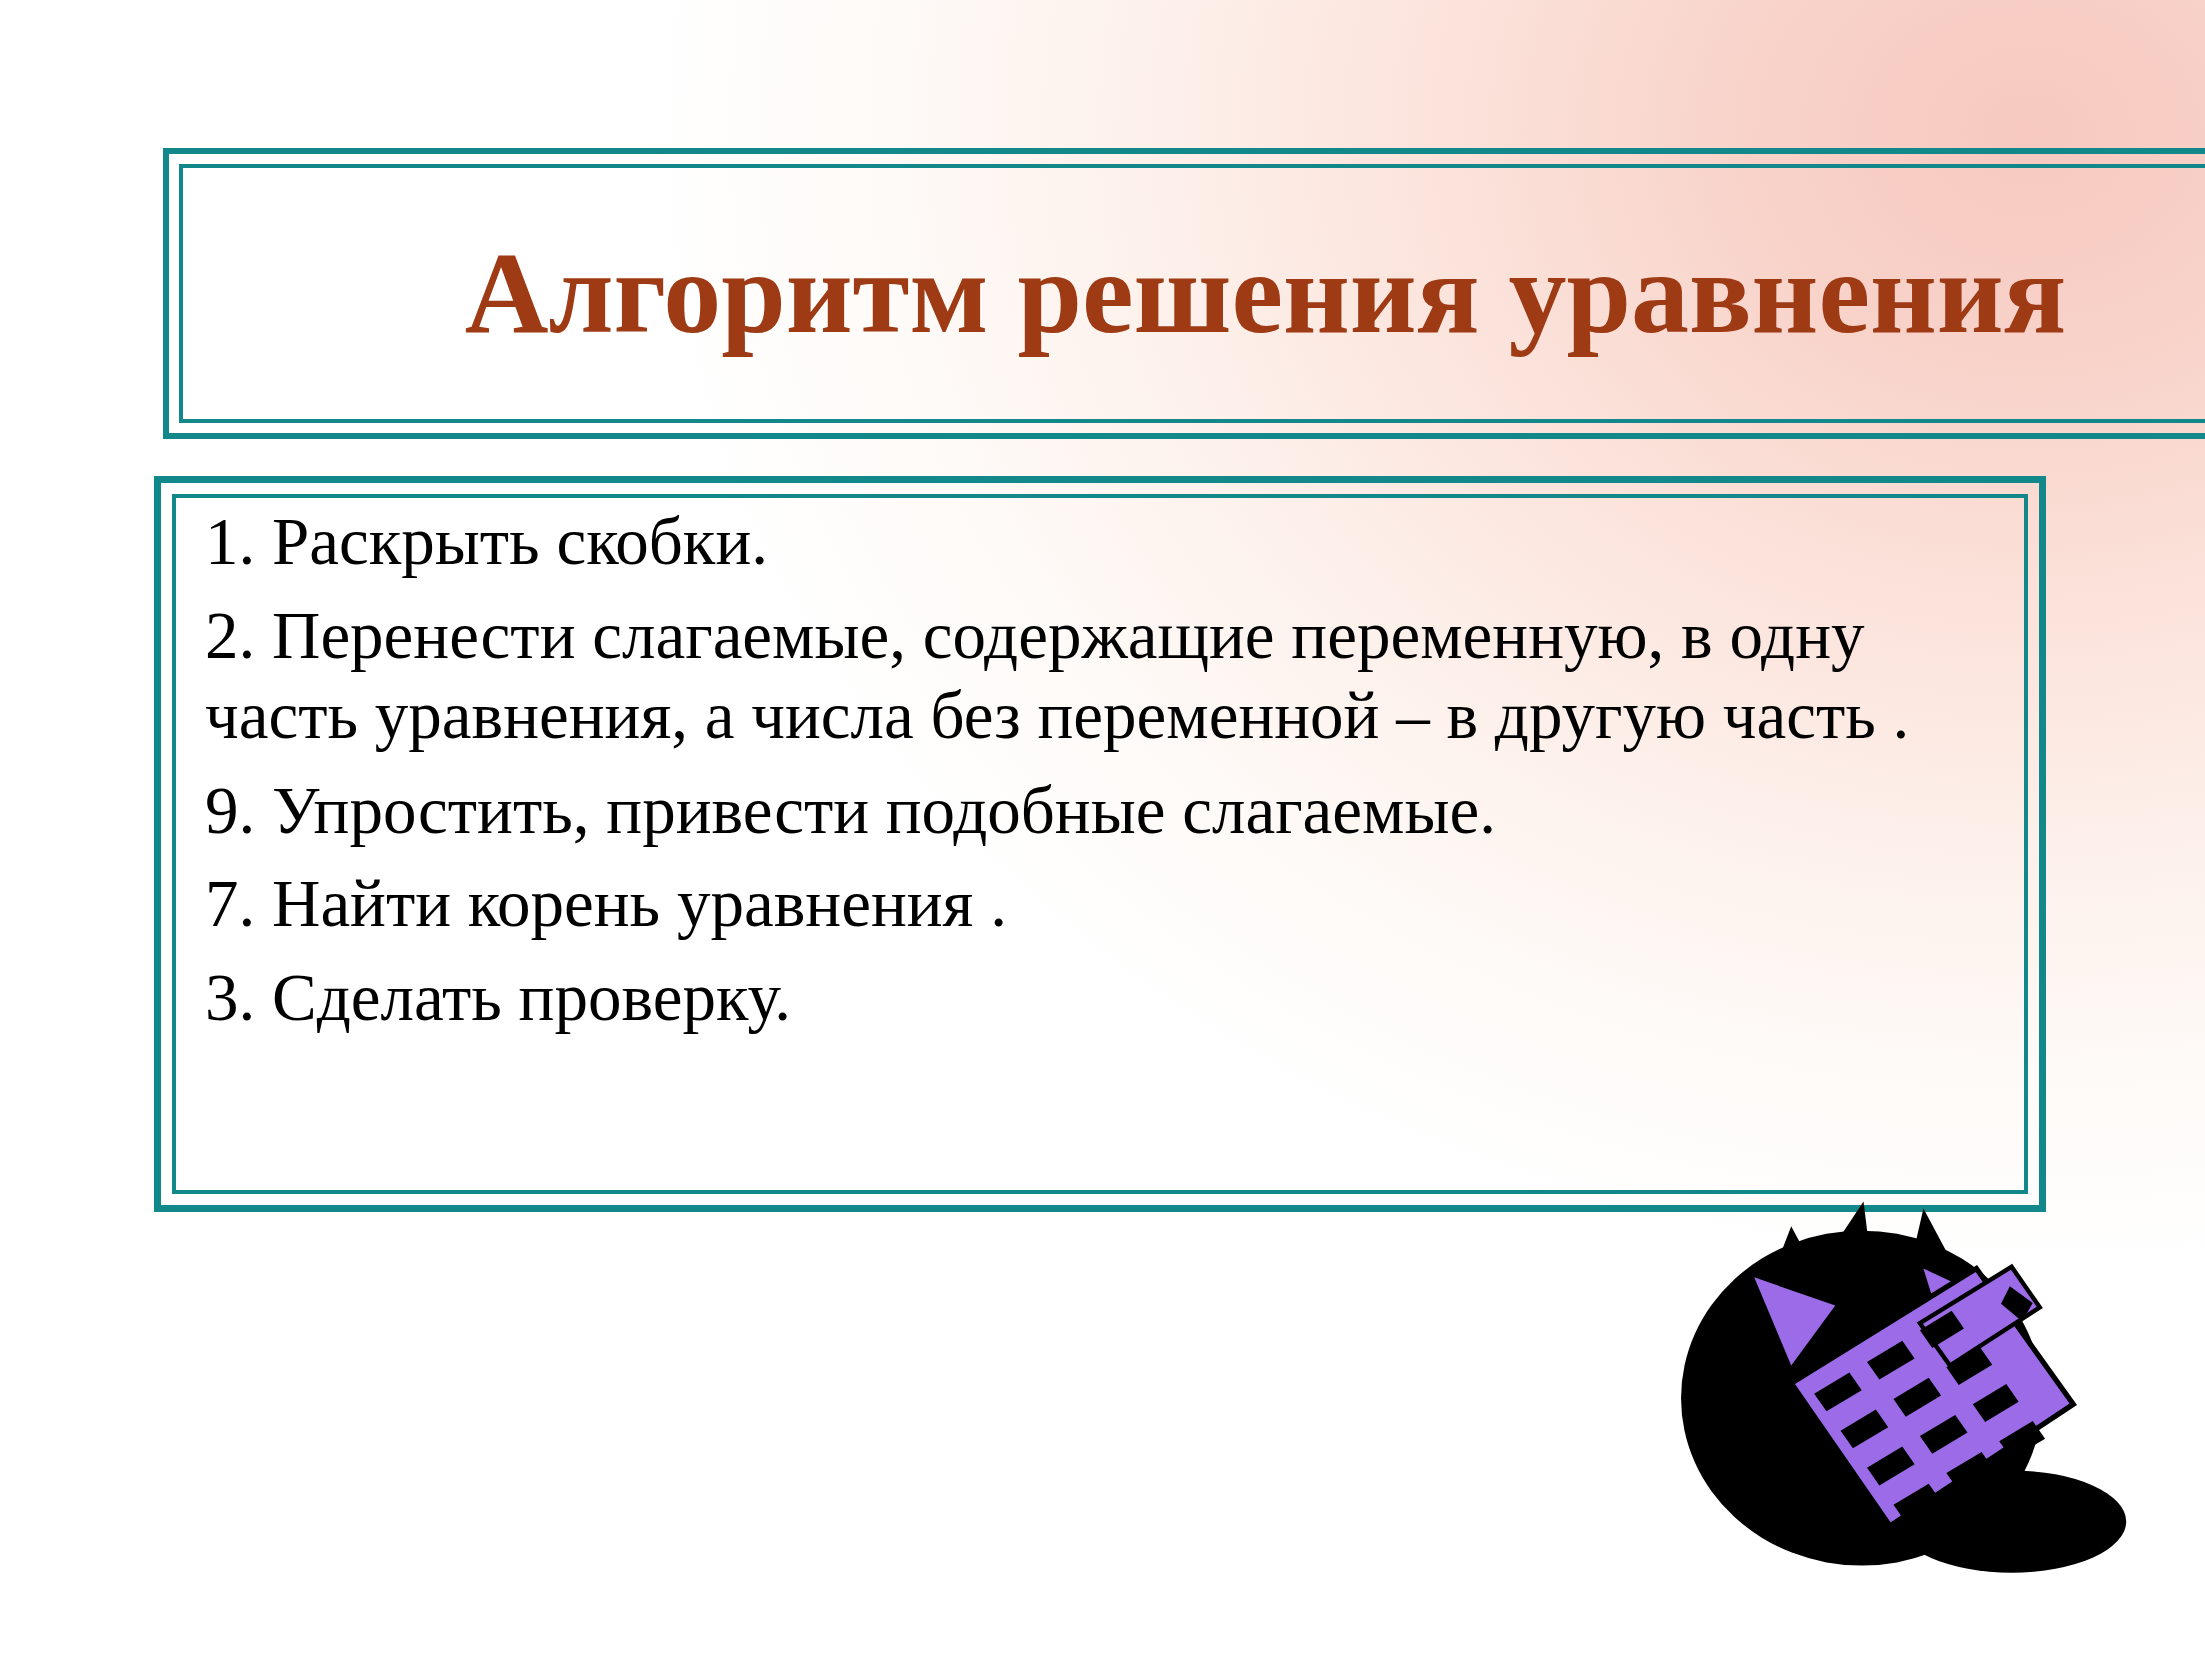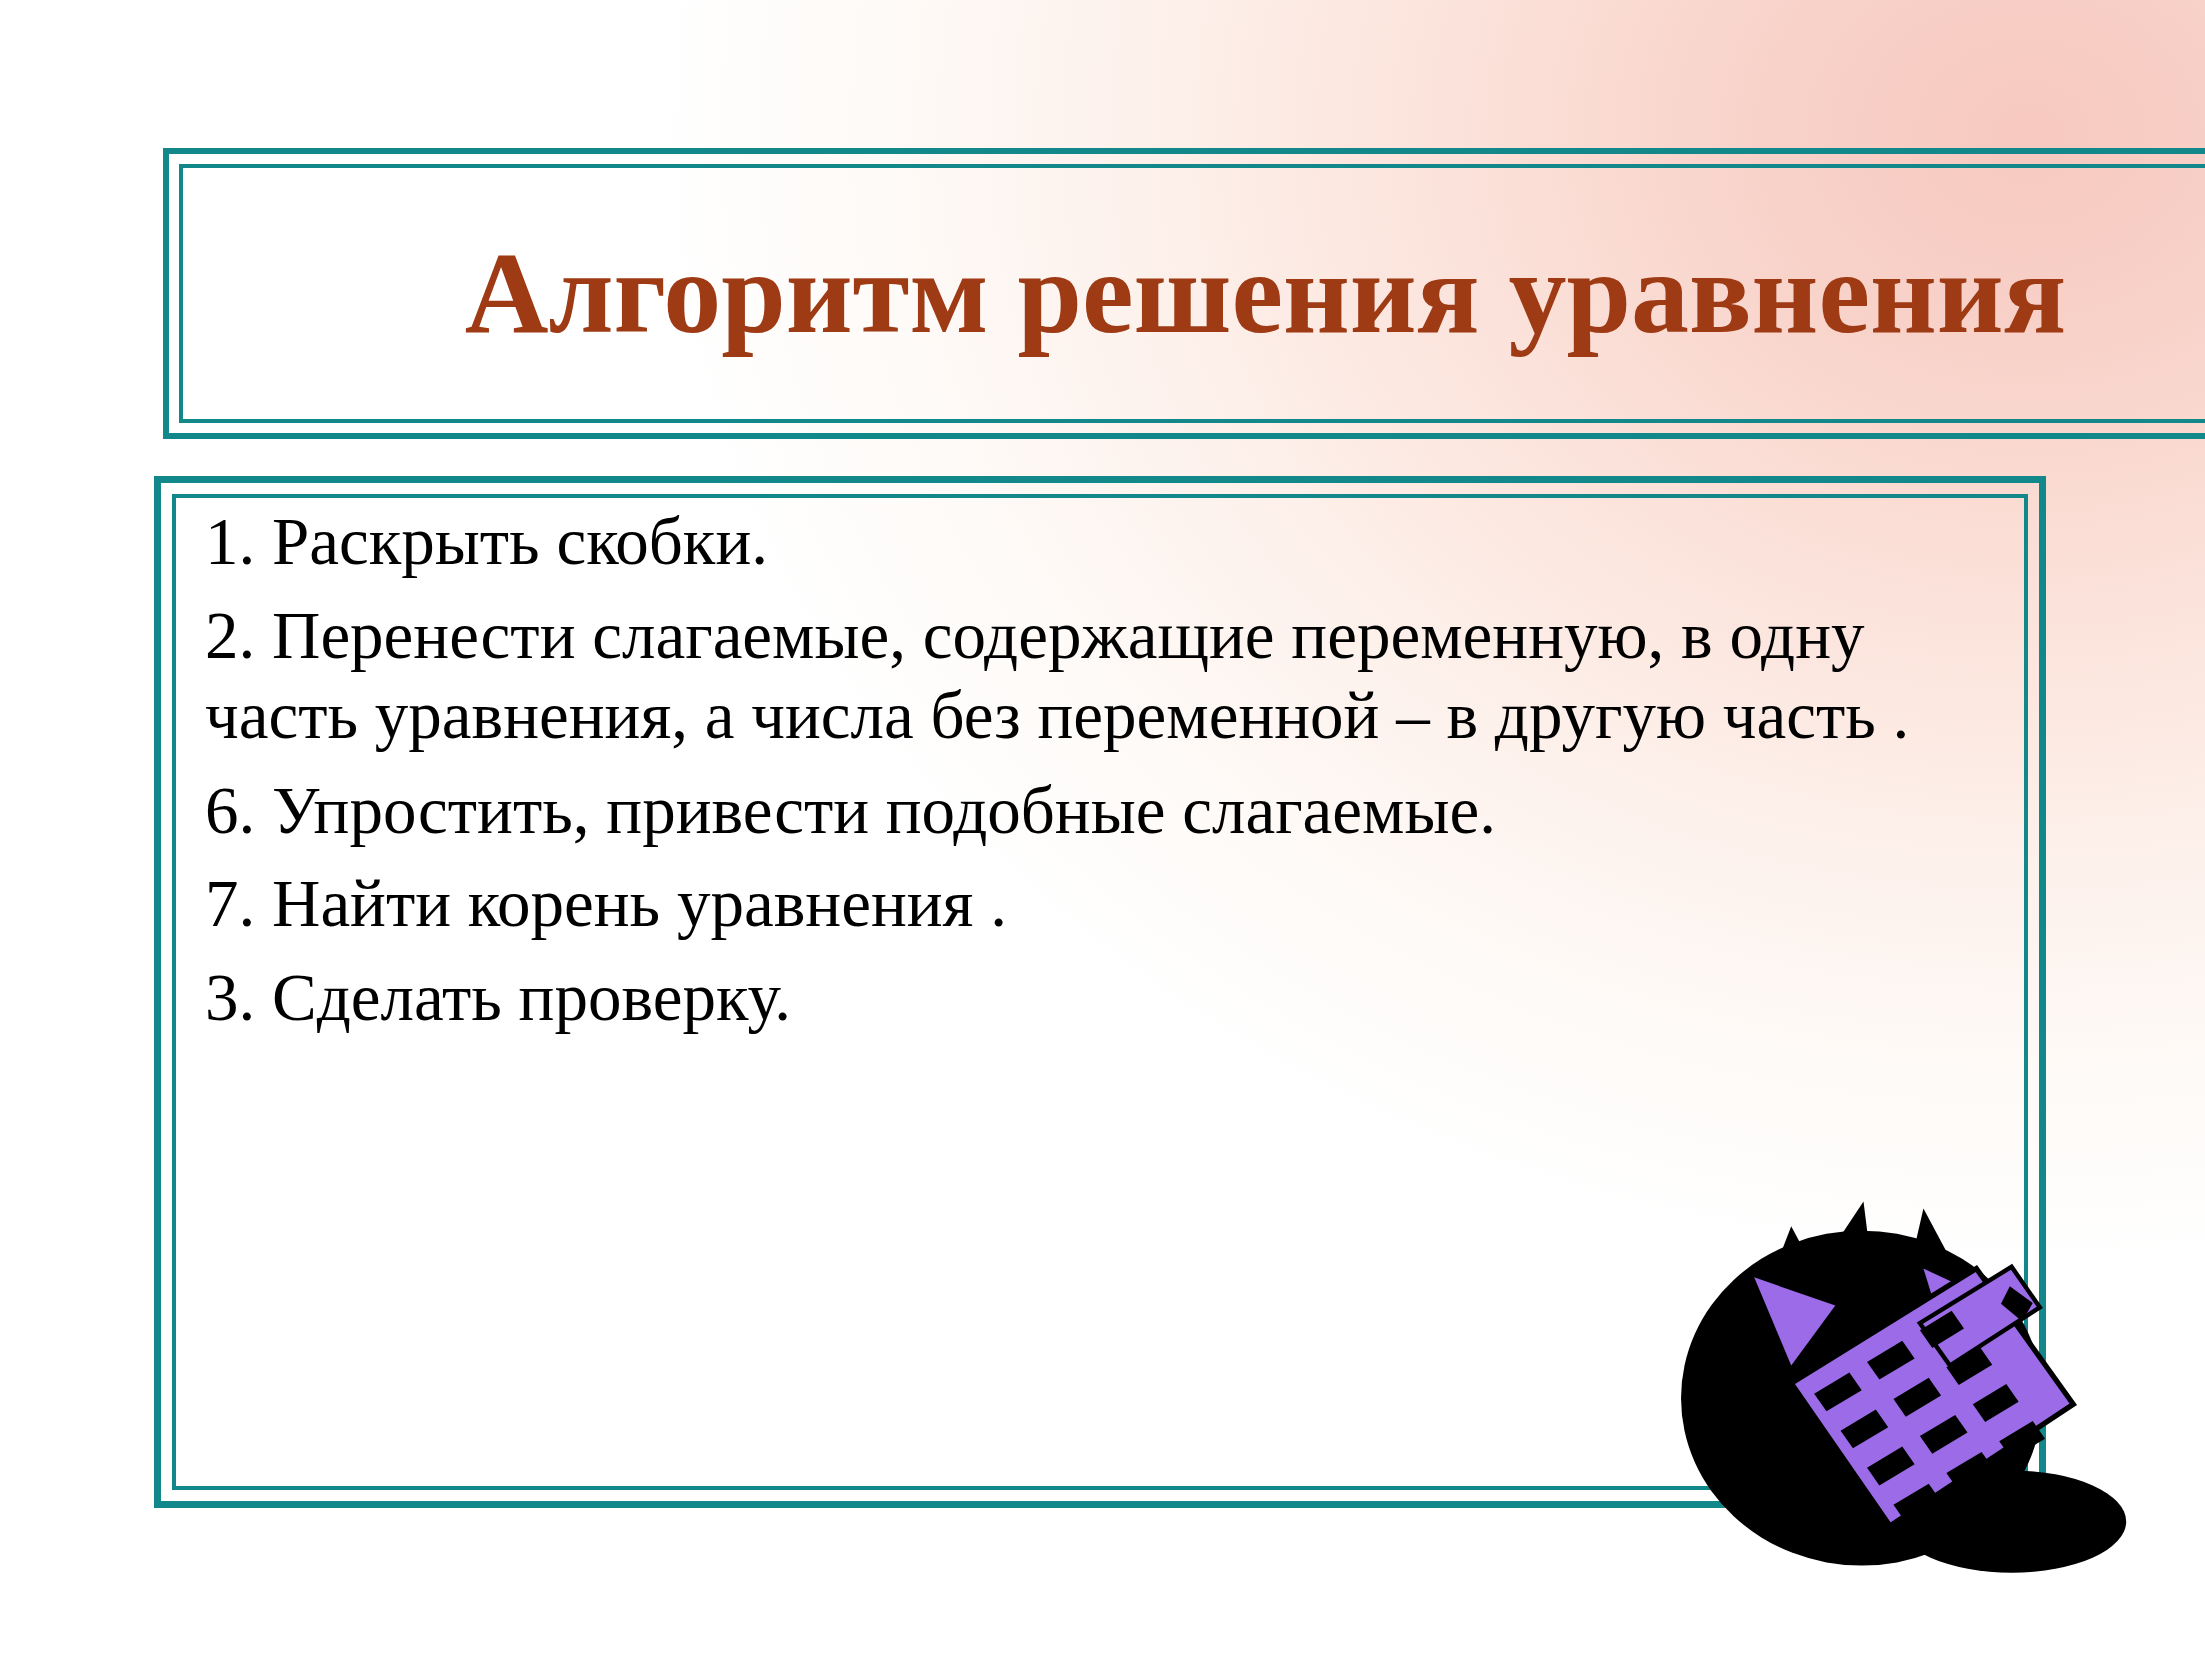--- a/index.html
+++ b/index.html
@@ -56,21 +56,21 @@
     letter-spacing: 0px;
     white-space: nowrap;
   }
 
   
   .body-frame {
     position: absolute;
     left: 154px;
     top: 476px;
     width: 1892px;
-    height: 1032px;
+    height: 736px;
     border: 7px solid #13888a;
     box-sizing: border-box;
     padding-left: 20px;
   }
   .body-frame-inner {
     position: absolute;
     left: 10.6px;
     top: 10.6px;
     right: 10.6px;
     bottom: 10.6px;
@@ -117,21 +117,21 @@
     <div class="title-frame-inner"></div>
     <div class="title-text">Алгоритм решения уравнения</div>
   </div>
 
   <div class="body-frame">
     <div class="body-frame-inner"></div>
 
     <div class="body-content">
       <p class="step s1">1. Раскрыть скобки.</p>
       <p class="step s2">2. Перенести слагаемые, содержащие переменную, в одну часть уравнения, а числа без переменной – в другую часть .</p>
-      <p class="step s3">6. Упростить, привести подобные слагаемые.</p>
+      <p class="step s3">9. Упростить, привести подобные слагаемые.</p>
       <p class="step s4">7. Найти корень уравнения .</p>
       <p class="step s5">3. Сделать проверку.</p>
     </div>
   </div>
 
   <div class="calc-art">
     <svg viewBox="0 0 540 470" xmlns="http://www.w3.org/2000/svg">
 
       <ellipse cx="230" cy="255" rx="205" ry="190" fill="#000000"></ellipse>
       <ellipse cx="400" cy="395" rx="130" ry="58" fill="#000000"></ellipse>

